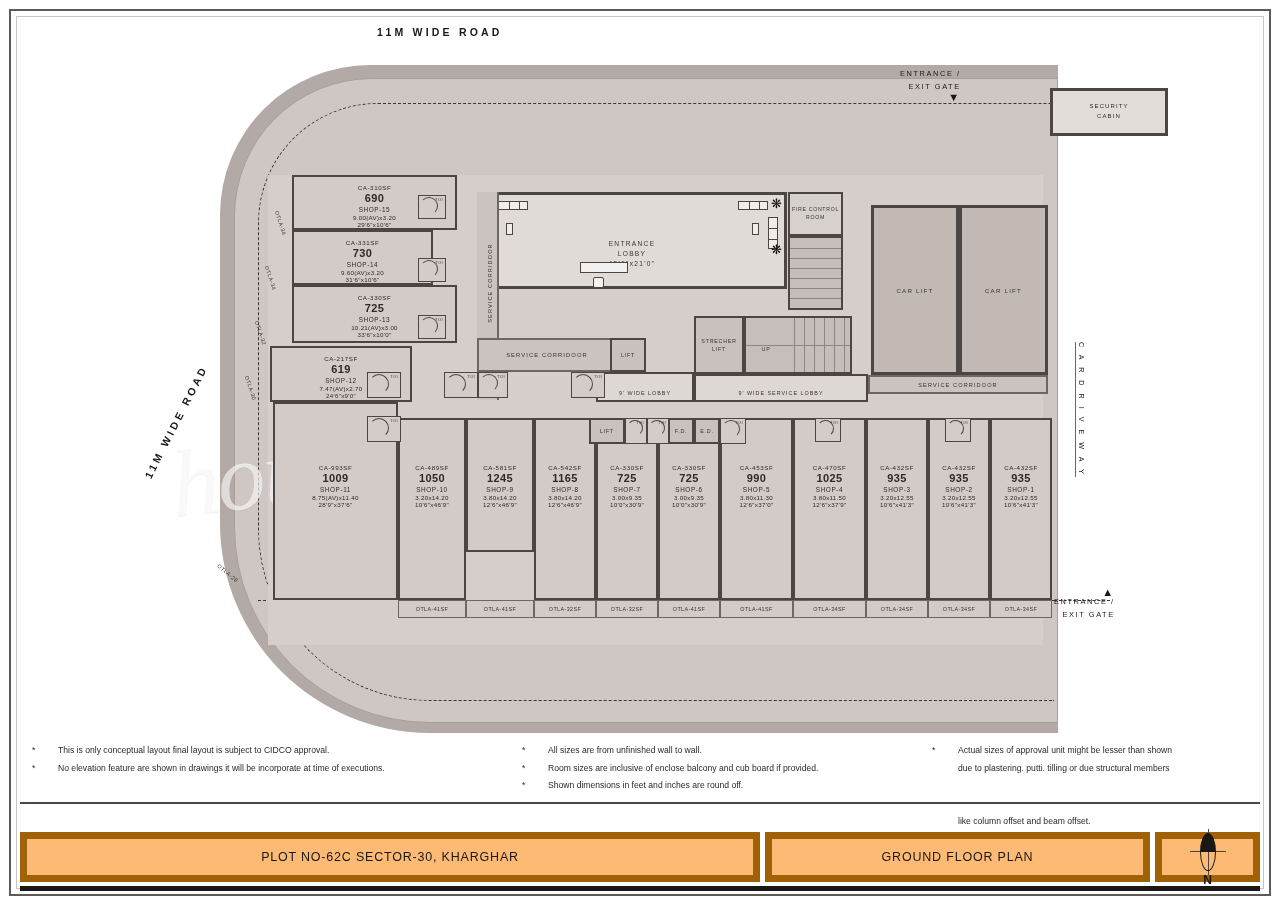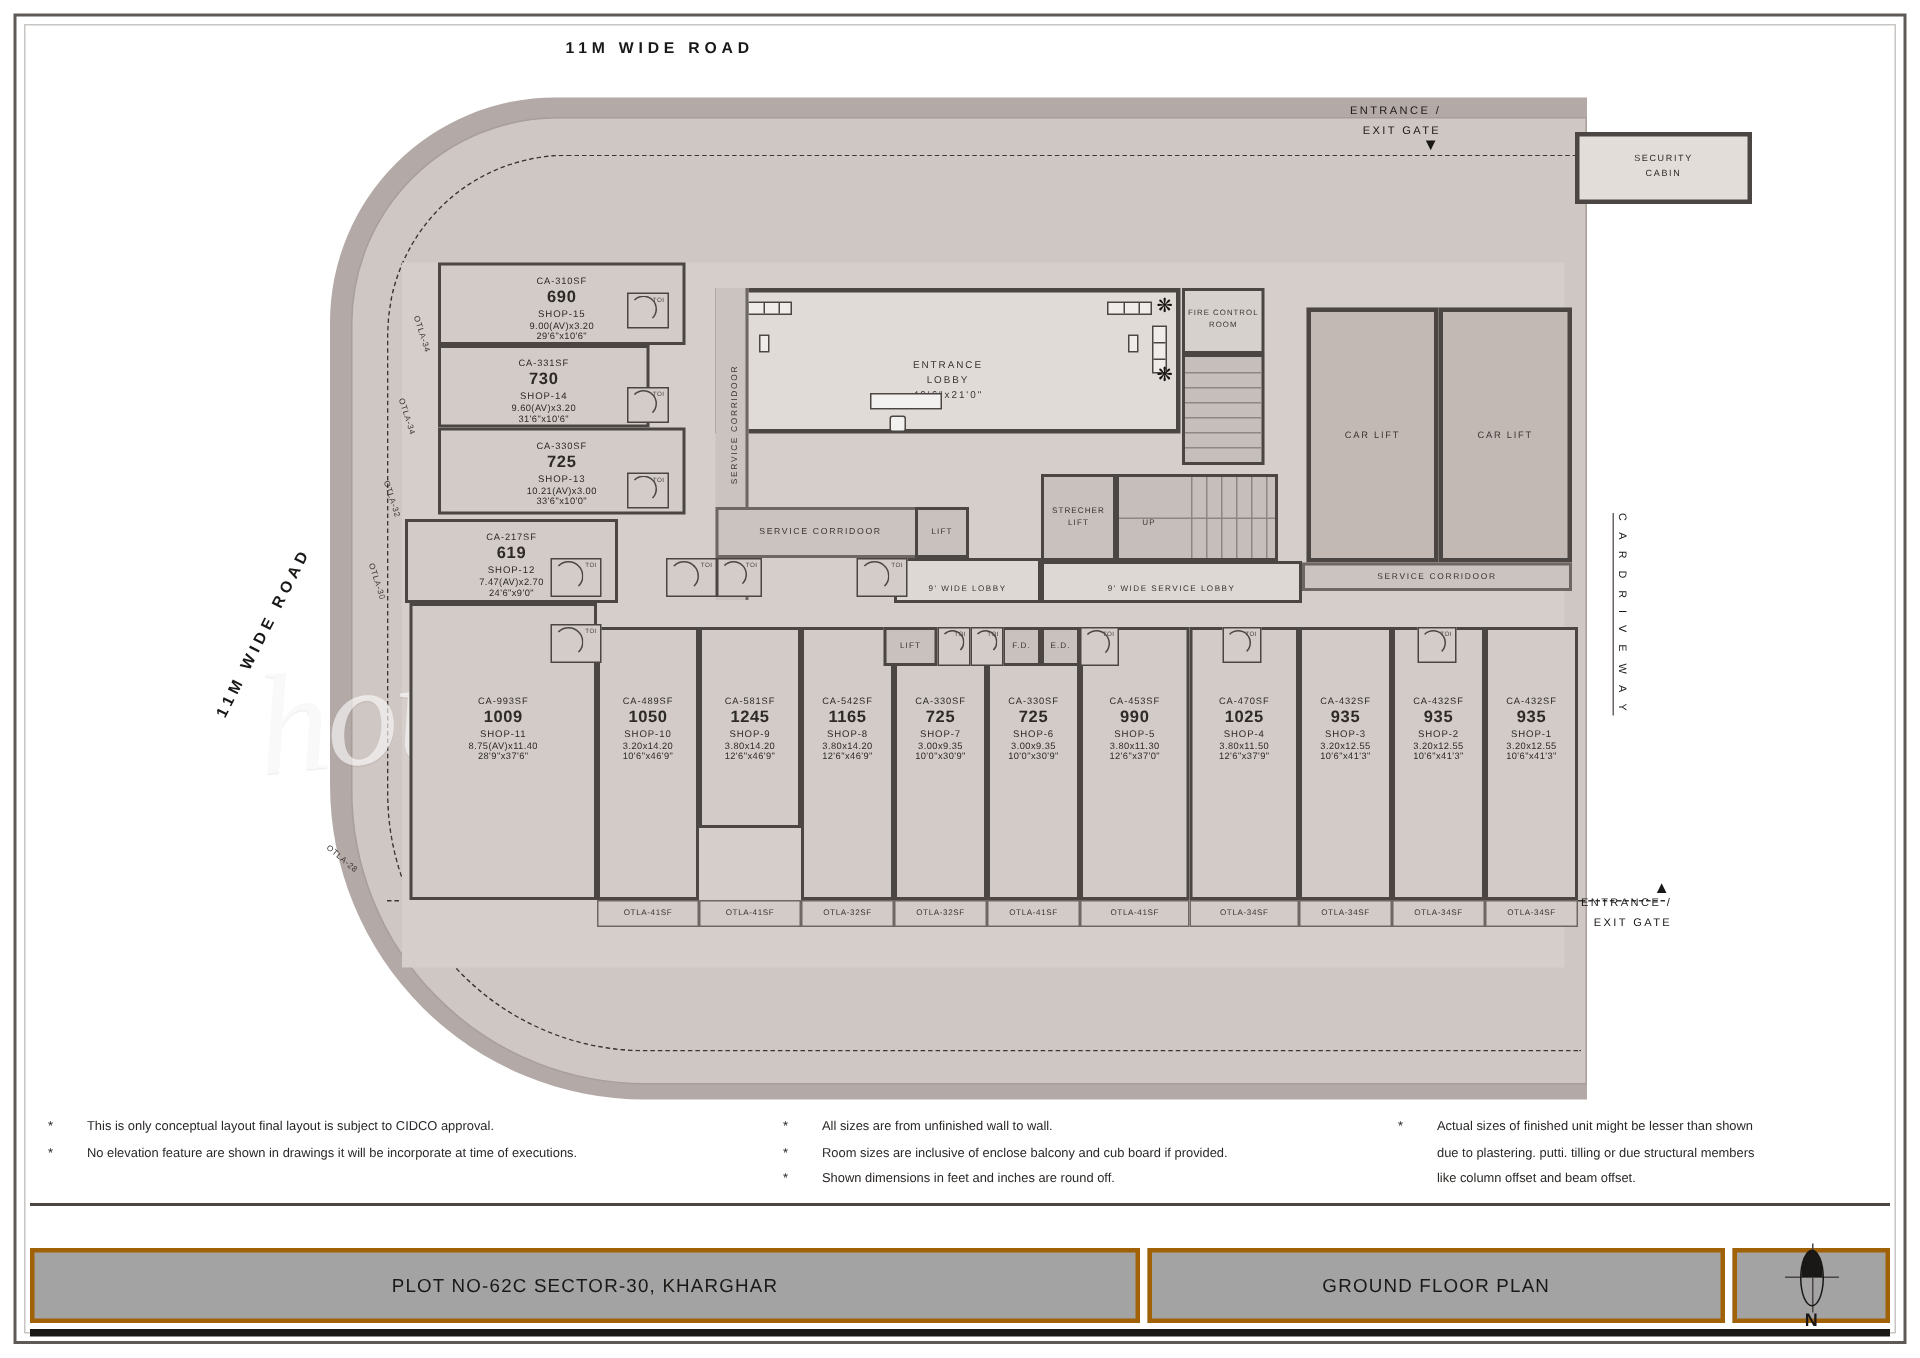--- a/index.html
+++ b/index.html
@@ -300,22 +300,22 @@
   .note-bullet { display: inline-block; width: 26px; }
 
   
   .titleblock {
     position: absolute;
     left: 20px; top: 812px; width: 1240px; height: 70px;
     display: flex;
     gap: 5px;
   }
   .tb-cell {
-    background: #a3a3a3;
-    border: 3px solid #a16207;
+    background: #fdba74;
+    border: 7px solid #a16207;
     display: flex; align-items: center; justify-content: center;
     color: #1a1817;
     margin-top: 20px;
   }
   .tb-plot { flex: 0 0 740px; font-size: 12.5px; letter-spacing: .8px; }
   .tb-floor { flex: 0 0 385px; font-size: 12.5px; letter-spacing: .8px; }
   .tb-north { flex: 1 1 auto; position: relative; }
   .tb-bottombar {
     position: absolute; left: 20px; top: 886px; width: 1240px; height: 5px;
     background: #1a1817;
@@ -673,23 +673,23 @@
     <div class="notes-col" style="left:12px;">
       <div class="note-line"><span class="note-bullet">*</span><span>This is only conceptual layout final layout is subject to CIDCO approval.</span></div>
       <div class="note-line"><span class="note-bullet">*</span><span>No elevation feature are shown in drawings it will be incorporate at time of executions.</span></div>
     </div>
     <div class="notes-col" style="left:502px;">
       <div class="note-line"><span class="note-bullet">*</span><span>All sizes are from unfinished wall to wall.</span></div>
       <div class="note-line"><span class="note-bullet">*</span><span>Room sizes are inclusive of enclose balcony and cub board if provided.</span></div>
       <div class="note-line"><span class="note-bullet">*</span><span>Shown dimensions in feet and inches are round off.</span></div>
     </div>
     <div class="notes-col" style="left:912px;">
-      <div class="note-line"><span class="note-bullet">*</span><span>Actual sizes of finished unit might be lesser than shown</span></div>
+      <div class="note-line"><span class="note-bullet">*</span><span>Actual sizes of approval unit might be lesser than shown</span></div>
       <div class="note-line" style="padding-left:26px;">due to plastering. putti. tilling  or due structural members</div>
-      <div class="note-line" style="padding-left:26px;">like column offset and beam offset.</div>
+      <div class="note-line" style="padding-left:26px;margin-top:36px;">like column offset and beam offset.</div>
     </div>
   </div>
 
   <div class="titleblock">
     <div class="tb-cell tb-plot">PLOT NO-62C  SECTOR-30, KHARGHAR</div>
     <div class="tb-cell tb-floor">GROUND FLOOR PLAN</div>
     <div class="tb-cell tb-north">
       <div class="compass-wrap">
         <div class="compass-cross-h"></div>
         <div class="compass-cross-v"></div>

